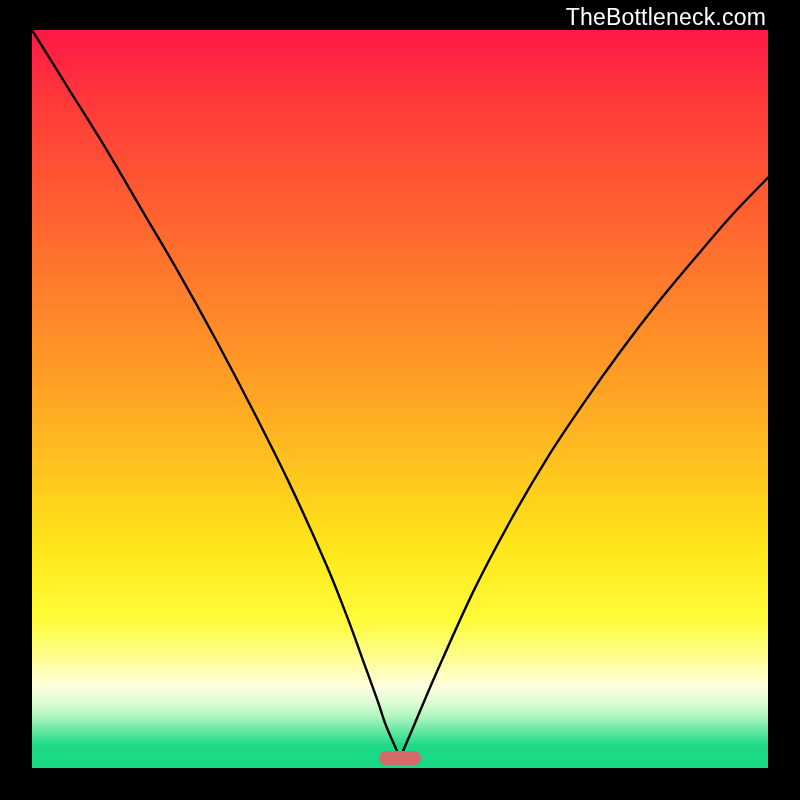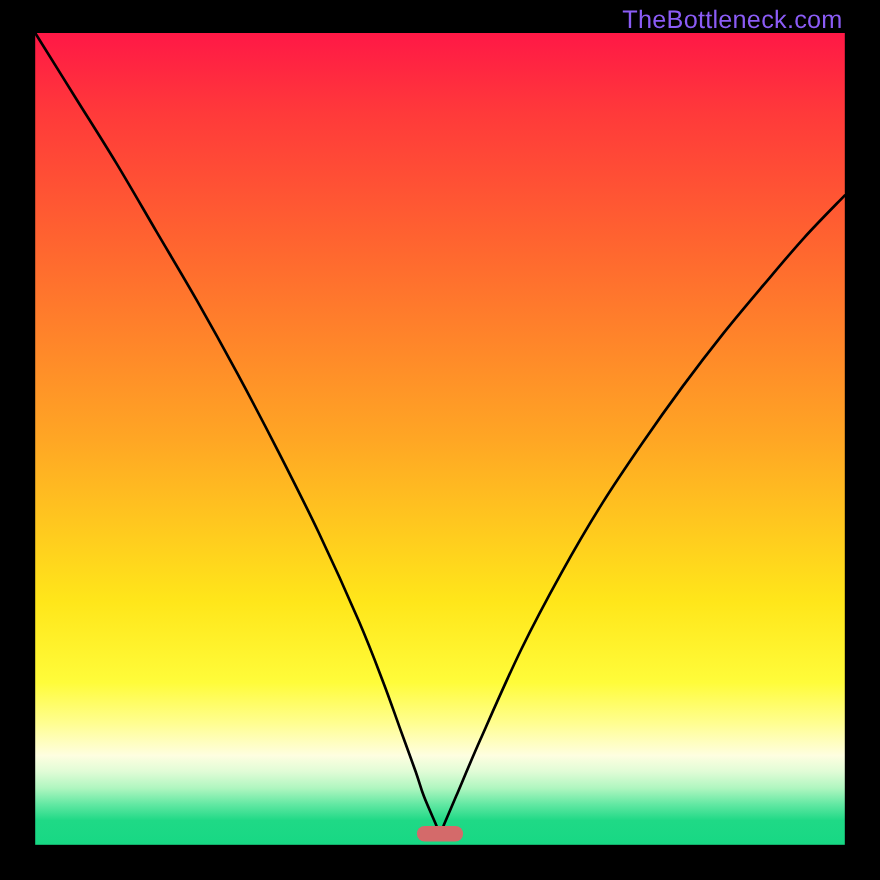--- a/index.html
+++ b/index.html
@@ -40,21 +40,21 @@
       #b0f6c0 93%,
       #63e8a3 95%,
       #1fd986 97%,
       #17d884 100%
     );
   }
   .watermark {
     position: absolute;
     top: 4px;
     right: 34px;
-    color: #8b5cf6;
+    color: #ffffff;
     font-size: 23px;
     font-weight: 500;
     letter-spacing: 0.2px;
     user-select: none;
   }
   .marker {
     position: absolute;
     width: 42px;
     height: 14px;
     border-radius: 7px;

